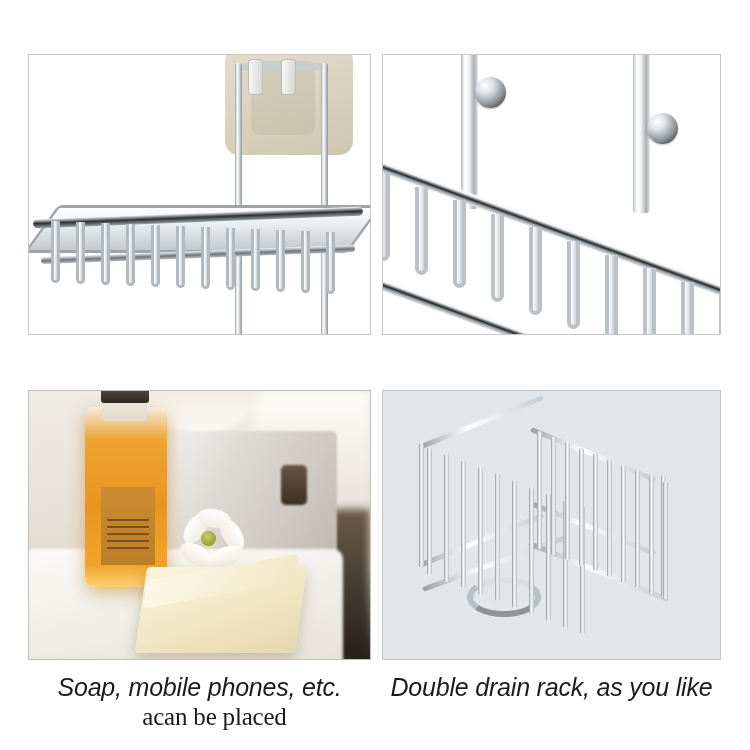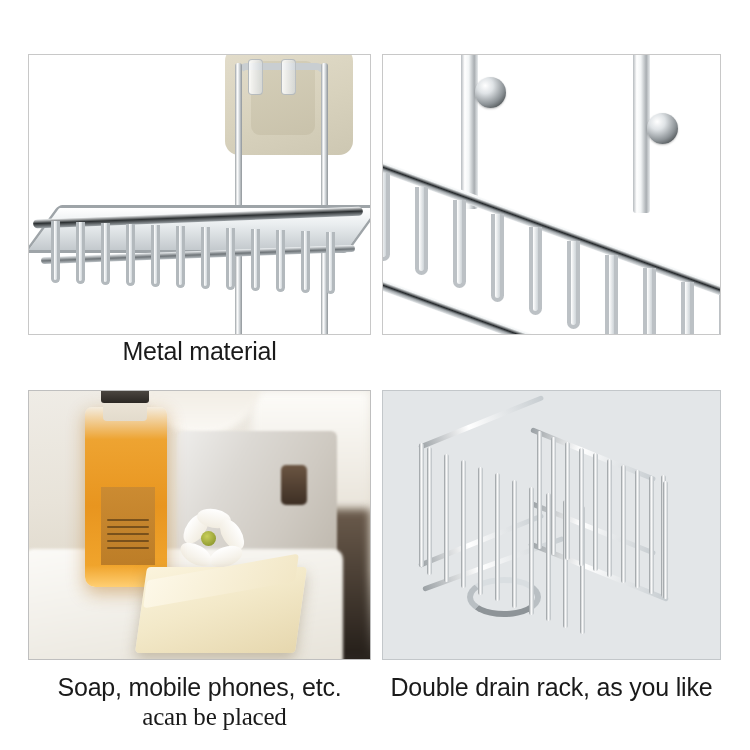--- a/index.html
+++ b/index.html
@@ -211,21 +211,20 @@
       <div class="bwire" style="left: 97px; top: 169px;"></div>
       <div class="bwire" style="left: 122px; top: 170px;"></div>
       <div class="bwire" style="left: 147px; top: 171px;"></div>
       <div class="bwire" style="left: 172px; top: 172px;"></div>
       <div class="bwire" style="left: 197px; top: 173px;"></div>
       <div class="bwire" style="left: 222px; top: 174px;"></div>
       <div class="bwire" style="left: 247px; top: 175px;"></div>
       <div class="bwire" style="left: 272px; top: 176px;"></div>
       <div class="bwire" style="left: 297px; top: 177px;"></div>
   </div>
-  <div class="caption" style="left:28px;top:336px;width:343px;">Metal material</div>
 
   <div class="panel" id="p2">
     <div class="post" id="post-a"></div>
     <div class="post" id="post-b"></div>
     <div class="ball" id="ball-a"></div>
     <div class="ball" id="ball-b"></div>
     <div class="diag-bar" id="diag-1"></div>
     <div class="diag-bar" id="diag-2"></div>
     <div class="mwire" style="left: -6px; top: 118px;"></div>
       <div class="mwire" style="left: 32px; top: 131.6px;"></div>
@@ -263,21 +262,21 @@
       <i></i>
         <i></i>
         <i></i>
         <i></i>
         <i></i>
     </div>
 
     <div class="ph-soap"></div>
     <div class="ph-soap-top"></div>
   </div>
-  <div class="caption" style="left:28px;top:672px;width:343px;">Soap, mobile phones, etc.</div>
+  <div class="caption" style="left:28px;top:672px;width:343px;font-style:italic;">Soap, mobile phones, etc.</div>
   <div class="caption" style="left:43px;top:702px;width:343px;font-family:Liberation Serif, serif;">acan be placed</div>
 
   <div class="panel" id="p4">
 
     <div class="rk-line" style="left:36px;top:54px;width:134px;height:5px;transform:rotate(-22deg);transform-origin:left center;"></div>
     <div class="rk-line" style="left:36px;top:172px;width:134px;height:5px;transform:rotate(-22deg);transform-origin:left center;"></div>
 
     <div class="rk-line" style="left:148px;top:36px;width:134px;height:5px;transform:rotate(22deg);transform-origin:left center;"></div>
     <div class="rk-line" style="left:148px;top:110px;width:134px;height:5px;transform:rotate(22deg);transform-origin:left center;"></div>
 
@@ -300,15 +299,15 @@
       <div class="rk-v" style="left: 168px; top: 45.6px; height: 118px;"></div>
       <div class="rk-v" style="left: 182px; top: 51.2px; height: 118px;"></div>
       <div class="rk-v" style="left: 196px; top: 56.8px; height: 118px;"></div>
       <div class="rk-v" style="left: 210px; top: 62.4px; height: 118px;"></div>
       <div class="rk-v" style="left: 224px; top: 68px; height: 118px;"></div>
       <div class="rk-v" style="left: 238px; top: 73.6px; height: 118px;"></div>
       <div class="rk-v" style="left: 252px; top: 79.2px; height: 118px;"></div>
       <div class="rk-v" style="left: 266px; top: 84.8px; height: 118px;"></div>
       <div class="rk-v" style="left: 280px; top: 90.4px; height: 118px;"></div>
   </div>
-  <div class="caption" style="left:382px;top:672px;width:339px;">Double drain rack, as you like</div>
+  <div class="caption" style="left:382px;top:672px;width:339px;font-style:italic;">Double drain rack, as you like</div>
 
 </div>
 
 </body></html>

